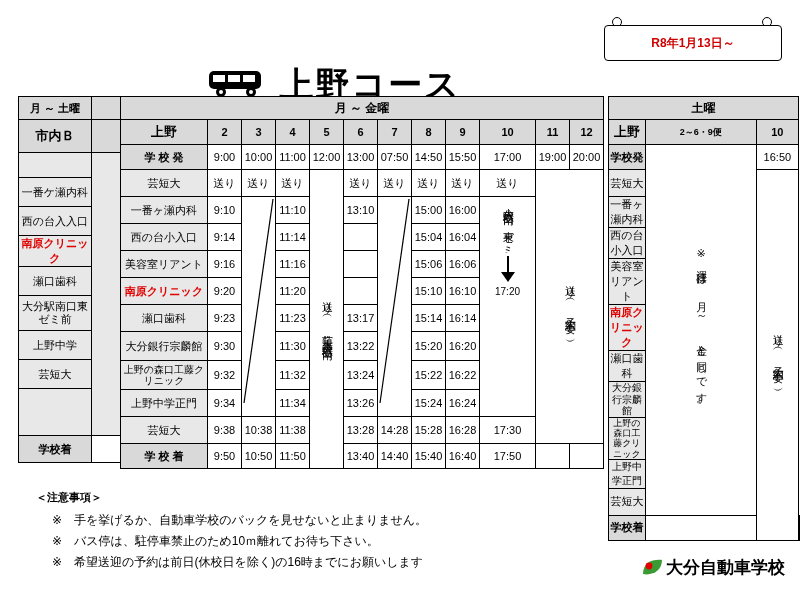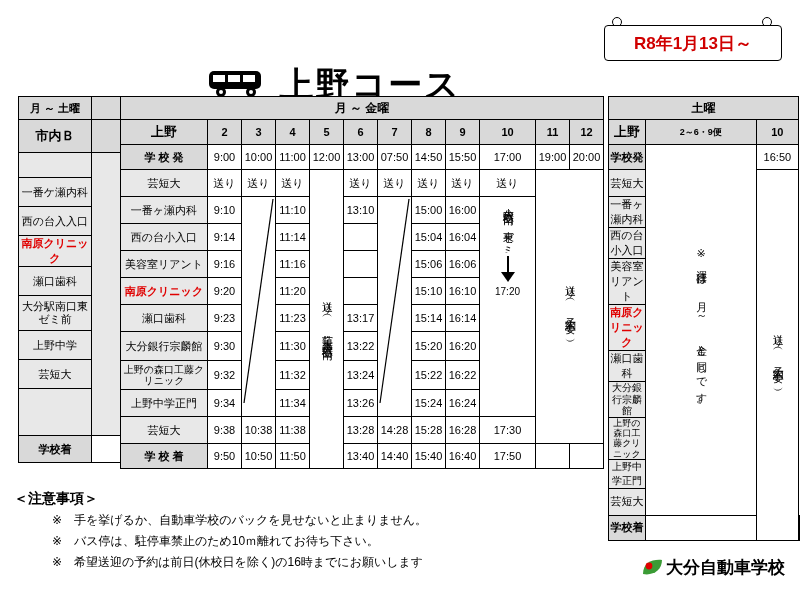--- a/index.html
+++ b/index.html
@@ -26,21 +26,21 @@
     position:absolute;left:0;top:76px;width:800px;text-align:center;
     font-size:13px;
   }
   .date-banner{
     position:absolute;left:604px;top:25px;width:176px;height:34px;
   }
   .date-banner .txt{
     position:absolute;left:0;top:0;width:176px;height:34px;
     border:1.5px solid #000;border-radius:4px;
     display:flex;align-items:center;justify-content:center;
-    font-size:17px;color:#d00000;font-weight:bold;background:#fff;
+    font-size:12px;color:#d00000;font-weight:bold;background:#fff;
   }
   .pin{position:absolute;width:8px;height:8px;border:1.5px solid #000;border-radius:50%;background:#fff;top:-8px;}
   .pin.l{left:8px;} .pin.r{right:8px;}
 
   
   table{border-collapse:collapse;}
   td,th{
     border:1px solid #000;
     font-size:11px;
     text-align:center;
@@ -89,21 +89,21 @@
   
   .arrow-cell{position:relative;}
   .arrow{
     width:0;height:0;margin:0 auto;
     border-left:7px solid transparent;border-right:7px solid transparent;
     border-top:10px solid #000;
   }
   .arrow-stem{width:2px;background:#000;margin:0 auto;}
 
   
-  .notes-title{position:absolute;left:14px;top:490px;font-size:14px;font-weight:bold;}
+  .notes-title{position:absolute;left:36px;top:490px;font-size:11px;font-weight:bold;}
   .notes{position:absolute;left:52px;top:510px;font-size:12px;line-height:1.75;}
 
   
   .logo{position:absolute;left:640px;top:556px;display:flex;align-items:center;gap:0;}
   .logo-mark{width:26px;height:22px;position:relative;}
   .logo-text{font-size:17px;font-weight:bold;}
 </style>
 </head>
 <body>
 

